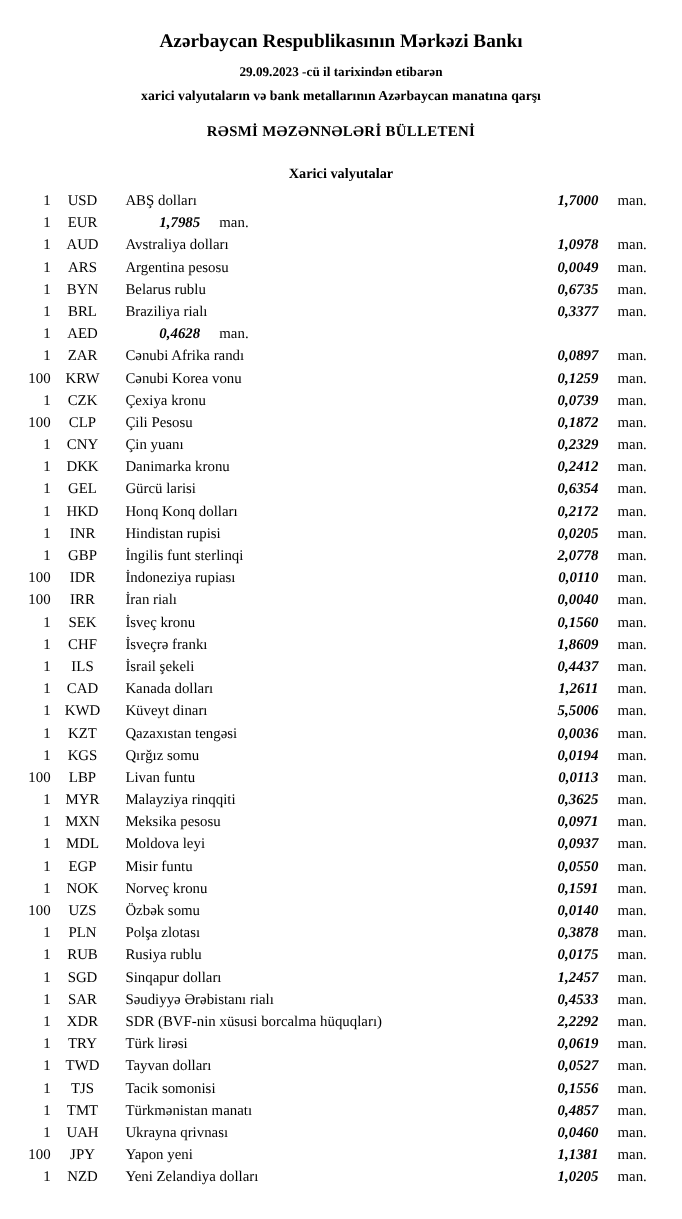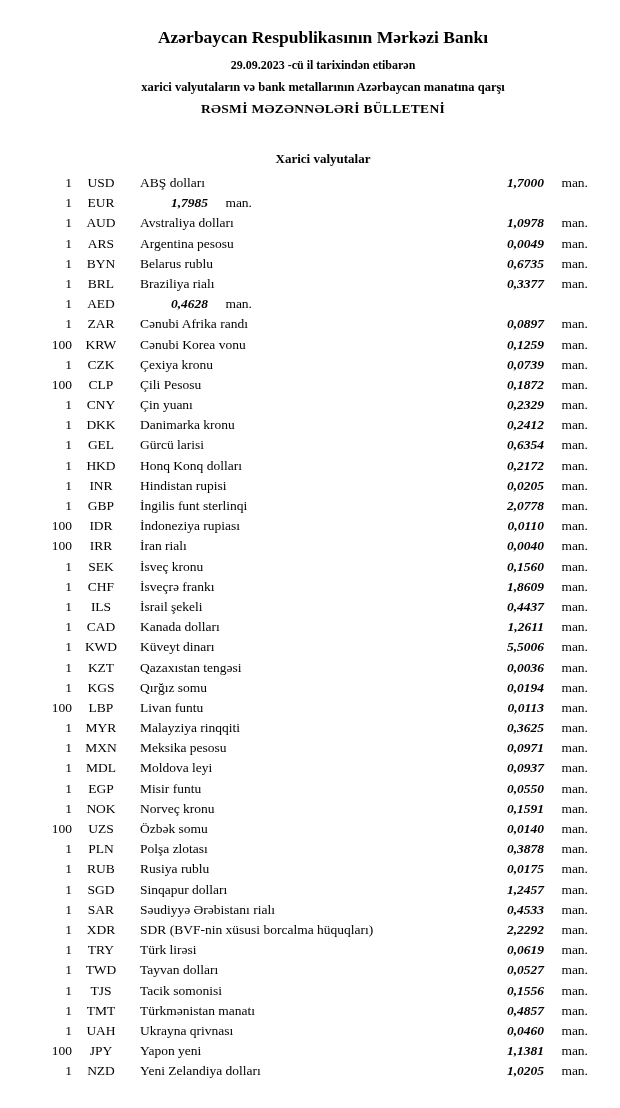--- a/index.html
+++ b/index.html
@@ -9,21 +9,20 @@
     height: 1108px;
     font-family: "Liberation Serif", "DejaVu Serif", serif;
     color: #000000;
     overflow: hidden;
   }
   .page {
     width: 620px;
     height: 1108px;
     padding-top: 26px;
     position: relative;
-    padding-left: 26px;
   }
   .header { text-align: center; }
   .title {
     font-size: 17.5px;
     font-weight: bold;
     line-height: 22px;
   }
   .date-line {
     font-size: 12px;
     font-weight: bold;
@@ -32,29 +31,29 @@
   }
   .subtitle1 {
     font-size: 12.5px;
     font-weight: bold;
     margin-top: 6px;
     line-height: 16px;
   }
   .subtitle2 {
     font-size: 13.5px;
     font-weight: bold;
-    margin-top: 5px;
+    margin-top: 16px;
     line-height: 18px;
     letter-spacing: 0.3px;
   }
   .section-title {
     text-align: center;
     font-size: 13px;
     font-weight: bold;
-    margin-top: 32px;
+    margin-top: 20px;
     line-height: 17px;
   }
   .table {
     margin-top: 8px;
   }
   .row {
     display: flex;
     align-items: baseline;
     height: 20.2px;
     font-size: 13.5px;

